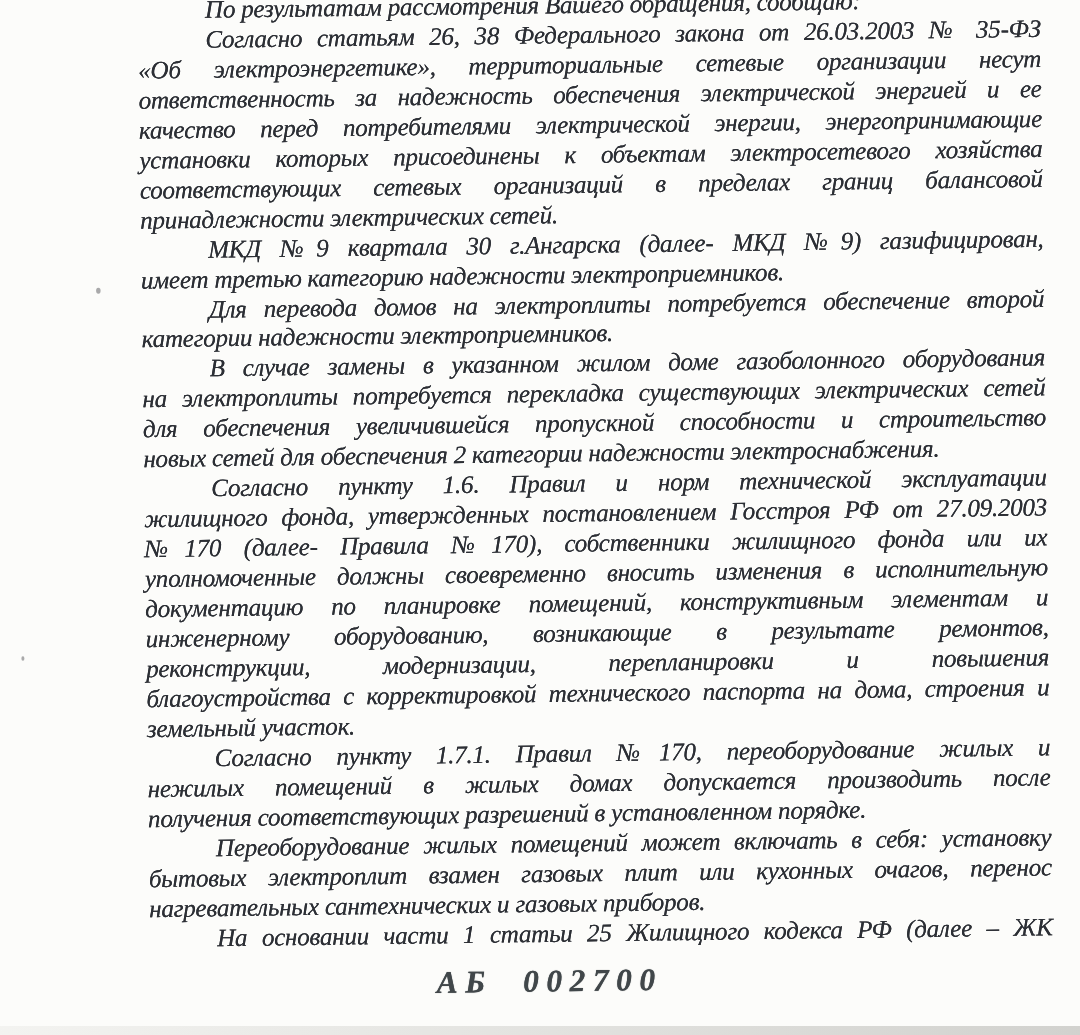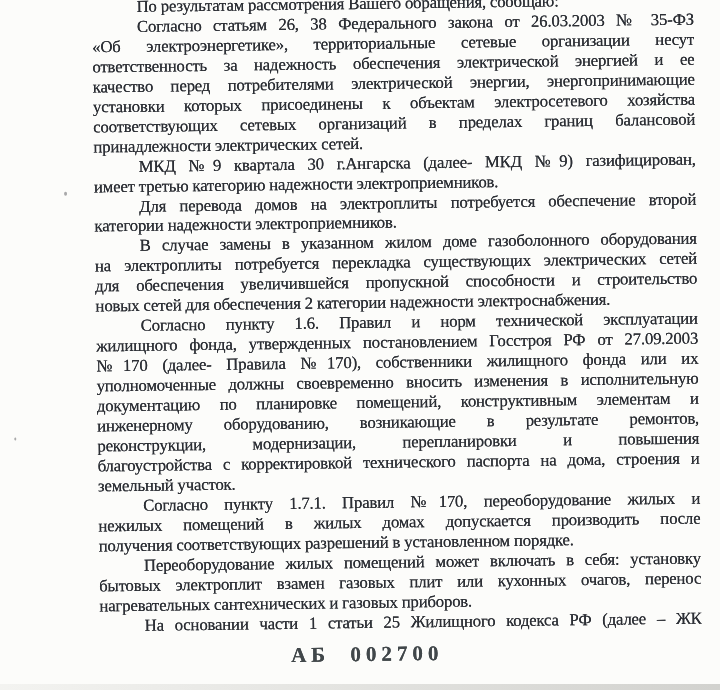--- a/index.html
+++ b/index.html
@@ -1,21 +1,21 @@
 <!DOCTYPE html>
 <html style="--paper: #fcfcfa; --ink: #2c2f35; --stamp-ink: #41474a;"><head>
 <meta charset="utf-8">
 <style>
   html, body { margin:0; padding:0; }
   body {
     width:720px; height:690px; overflow:hidden; position:relative;
     background: var(--paper, #fcfcfa);
     font-family: "Liberation Serif", "DejaVu Serif", serif;
   }
-  .sheet { position:absolute; inset:0; }
+  .sheet { position:absolute; inset:0;font-style:italic; }
   .rot {
     position:absolute; left:0; top:0; width:720px; height:690px;
     transform: rotate(-0.75deg);
     transform-origin: 360px 340px;
   }
   .body-text {
     position:absolute; left:96px; top:-6px; width:602px;
     color: var(--ink, #2c2f35);
     font-size:16.8px; line-height:19.95px; letter-spacing:-0.2px;
     text-shadow: 0 0 0.4px currentColor;

